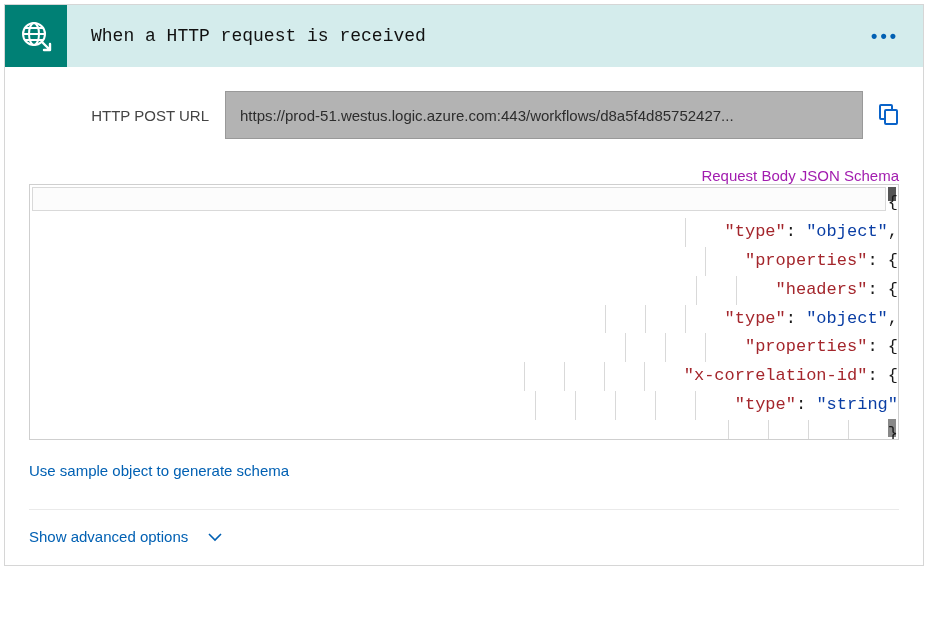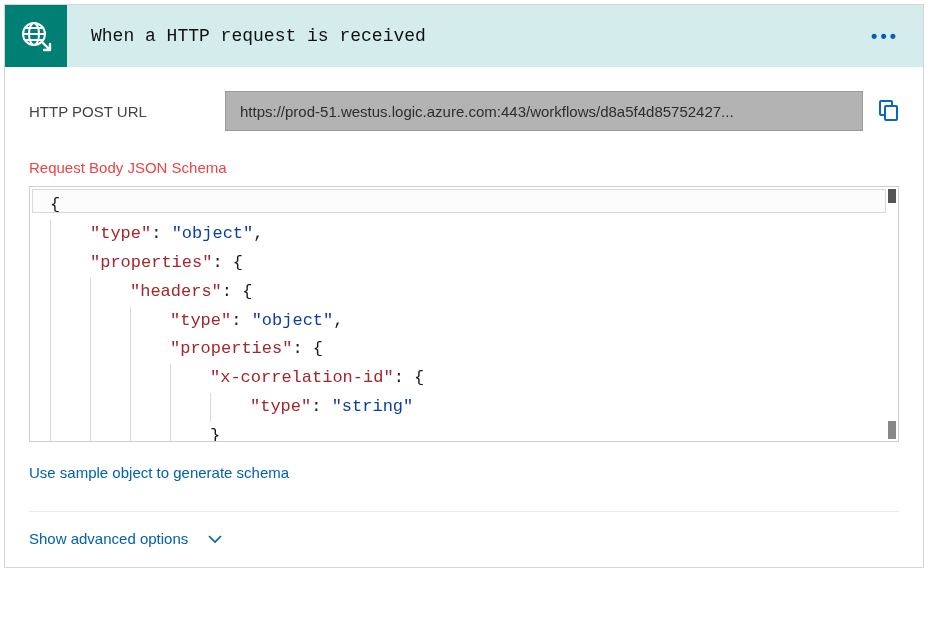--- a/index.html
+++ b/index.html
@@ -43,58 +43,58 @@
   .header-more {
     color: #0160b3;
     font-size: 18px;
     letter-spacing: 3px;
     cursor: pointer;
     padding: 4px 6px;
     font-weight: 700;
   }
   .body {
     padding: 24px 24px 20px 24px;
+    text-align: right;
   }
   .row {
     display: flex;
     align-items: center;
     gap: 16px;
     margin-bottom: 28px;
   }
   .row-label {
     width: 180px;
     font-size: 15px;
     color: #444;
     flex-shrink: 0;
   }
   .url-box {
     flex: 1;
     background: #b3b3b3;
     border: 1px solid #999;
     color: #2d2d2d;
-    height: 40px;
+    height: 48px;
     display: flex;
     align-items: center;
     padding: 0 14px;
     font-size: 15px;
     white-space: nowrap;
     overflow: hidden;
     text-overflow: ellipsis;
   }
   .copy-icon {
     width: 20px;
     height: 22px;
     color: #0a63c9;
     cursor: pointer;
     flex-shrink: 0;
   }
   .section-label {
     font-size: 15px;
-    color: #ef4444;
-    margin-bottom: 10px;
+    color: #a21caf;
   }
   .code-box {
     border: 1px solid #cfcfcf;
     height: 256px;
     overflow: hidden;
     position: relative;
     font-family: Consolas, "Courier New", monospace;
     font-size: 17px;
     line-height: 1.7;
     background: #fff;

